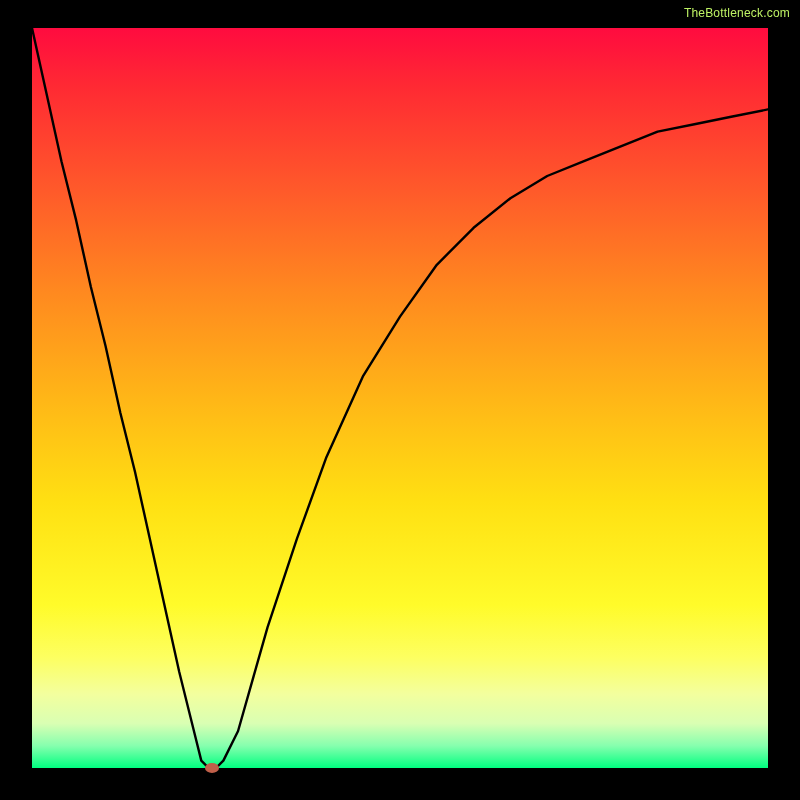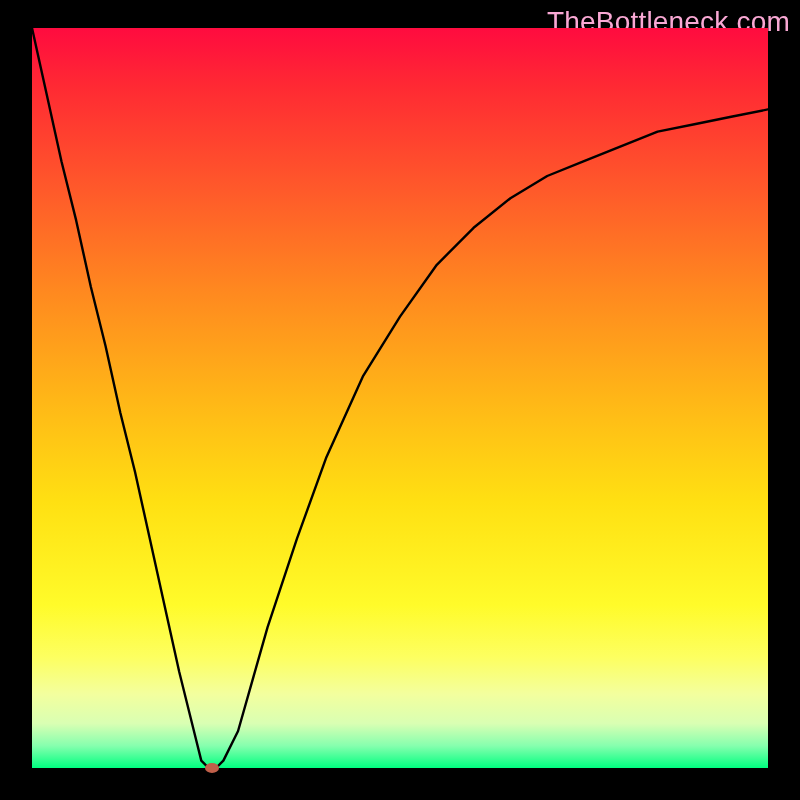--- a/index.html
+++ b/index.html
@@ -46,22 +46,22 @@
   .curve-svg {
     position: absolute;
     inset: 0;
     width: 100%;
     height: 100%;
   }
   .watermark {
     position: absolute;
     top: 6px;
     right: 10px;
-    color: #f9a8d4;
-    font-size: 28px;
+    color: #bef264;
+    font-size: 12px;
     font-weight: 500;
     letter-spacing: 0.2px;
     user-select: none;
   }
   .marker {
     position: absolute;
     width: 14px;
     height: 10px;
     border-radius: 50%;
     background: #c1604a;

